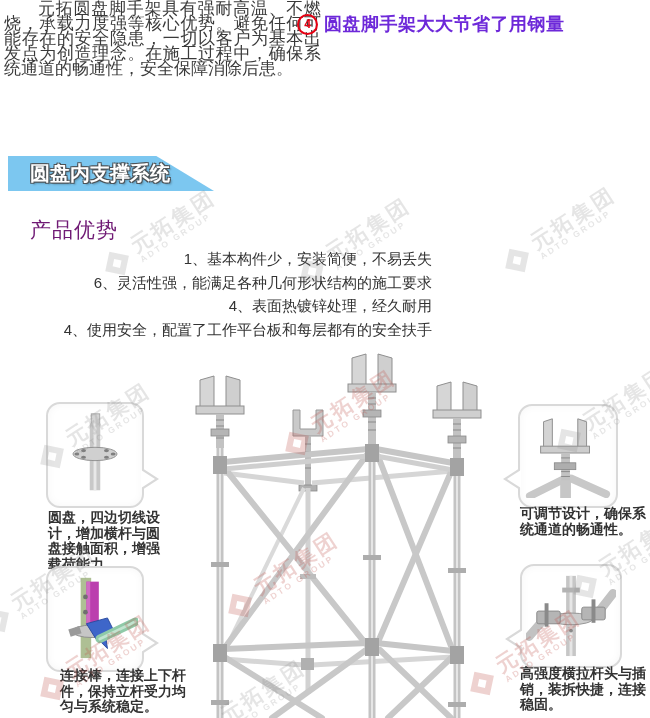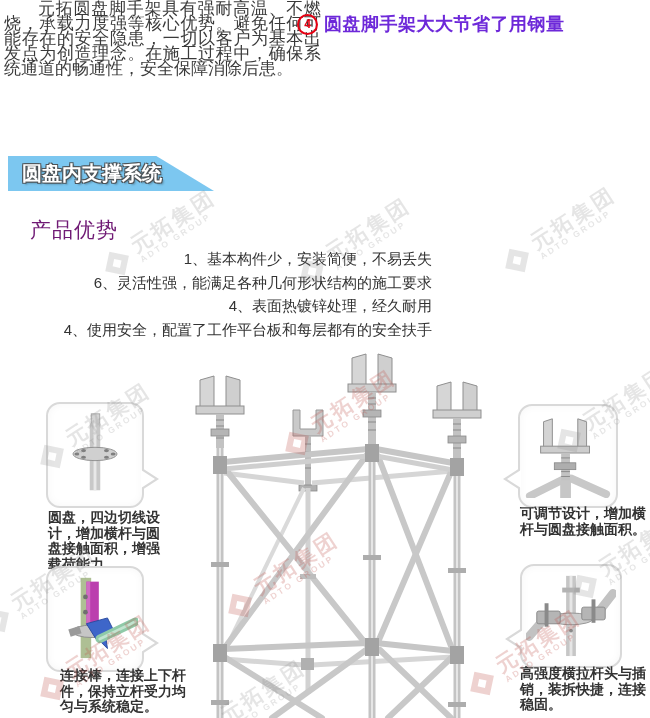--- a/index.html
+++ b/index.html
@@ -10,21 +10,21 @@
               color:#3a3a3a;text-align:justify;text-indent:2em;margin:0;}
   .col-right{position:absolute;left:297px;top:12px;width:352px;}
   .sec4-head{display:flex;align-items:center;gap:6px;}
   .num-circle{width:17px;height:17px;border:2px solid #e60012;border-radius:50%;color:#e60012;
               font-size:12px;font-weight:bold;display:flex;align-items:center;justify-content:center;flex:0 0 auto;}
   .sec4-title{font-size:18px;font-weight:bold;color:#6d28d9;margin:0;letter-spacing:.5px;}
   .sec4-para{font-size:13px;line-height:14.6px;text-align:justify;text-indent:3em;color:#3a3a3a;margin:6px 0 0 0;}
   
   .banner{position:absolute;left:8px;top:156px;width:206px;height:35px;background:#7cc7f0;
           clip-path:polygon(0 0,72% 0,100% 100%,0 100%);}
-  .banner span{display:block;padding-left:14px;line-height:35px;font-size:20px;font-weight:bold;color:#fff;
+  .banner span{display:block;padding-left:22px;line-height:35px;font-size:20px;font-weight:bold;color:#fff;
           text-shadow:-1px -1px 0 #4d5357,1px -1px 0 #4d5357,-1px 1px 0 #4d5357,1px 1px 0 #4d5357,2px 2px 2px rgba(0,0,0,.25);}
   
   .adv-title{position:absolute;left:30px;top:216px;font-size:21px;color:#701a75;margin:0;font-weight:500;letter-spacing:1px;}
   .adv-list{position:absolute;left:12px;top:247px;width:420px;text-align:right;}
   .adv-item{font-size:15px;line-height:23.5px;color:#333;}
   
   .tower{position:absolute;left:180px;top:352px;}
   
   .bubble{position:absolute;background:#fff;border:2px solid #d9d9d9;border-radius:14px;
           box-shadow:inset 0 0 8px rgba(0,0,0,.04);}
@@ -203,21 +203,21 @@
       <rect x="38" y="44" width="9" height="28" fill="#c2c2c2"></rect>
       <line x1="38" y1="49" x2="47" y2="49" stroke="#8a8a8a" stroke-width="1"></line>
       <line x1="38" y1="63" x2="47" y2="63" stroke="#8a8a8a" stroke-width="1"></line>
       <line x1="38" y1="68" x2="47" y2="68" stroke="#8a8a8a" stroke-width="1"></line>
       <rect x="31" y="54" width="22" height="7" fill="#aeaeae" stroke="#858585" stroke-width="0.8"></rect>
       <rect x="37" y="72" width="11" height="18" fill="#c6c6c6"></rect>
     </svg>
     <span class="tri tri-l-out"></span>
     <span class="tri tri-l-in"></span>
   </div>
-  <div class="caption" style="left:520px;top:506px;width:130px;">可调节设计，增加横杆与圆盘接触面积。</div>
+  <div class="caption" style="left:520px;top:506px;width:130px;">可调节设计，确保系统通道的畅通性。</div>
 
   <div class="bubble" style="left:520px;top:564px;width:98px;height:100px;">
     <svg width="90" height="88" viewBox="0 0 90 90">
       <line x1="2" y1="68" x2="16" y2="52" stroke="#c2c2c2" stroke-width="9" stroke-linecap="round"></line>
       <line x1="88" y1="24" x2="74" y2="42" stroke="#c2c2c2" stroke-width="9" stroke-linecap="round"></line>
       <line x1="45" y1="6" x2="45" y2="88" stroke="#c6c6c6" stroke-width="10"></line>
       <line x1="45" y1="6" x2="45" y2="88" stroke="#e6e6e6" stroke-width="3"></line>
       <rect x="36" y="18" width="18" height="5" fill="#b3b3b3"></rect>
       <ellipse cx="45" cy="50" rx="22" ry="6" fill="#cdcdcd" stroke="#949494" stroke-width="1"></ellipse>
       <rect x="10" y="42" width="24" height="13" rx="2" fill="#b5b5b5" stroke="#8a8a8a" stroke-width="1"></rect>

